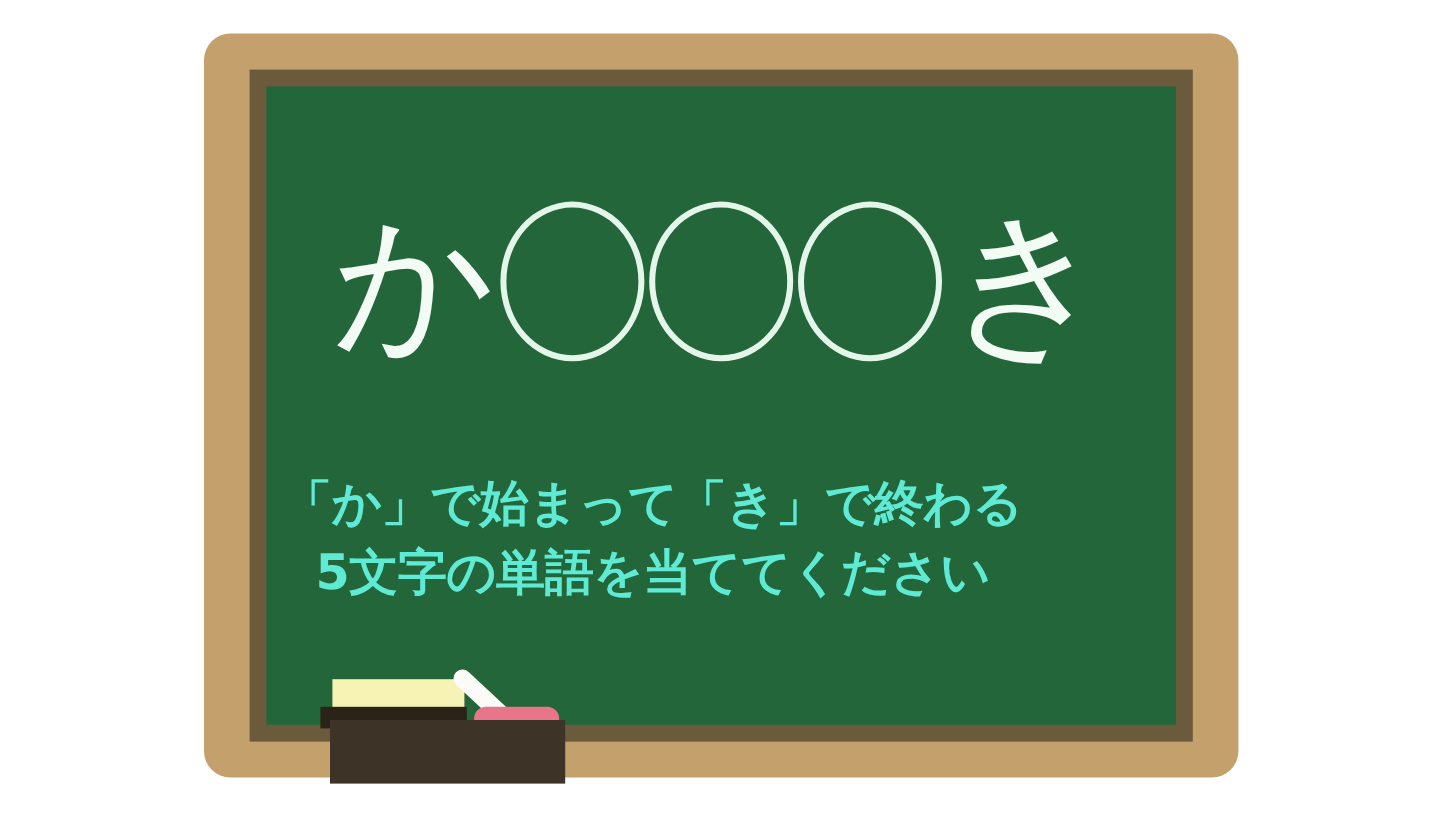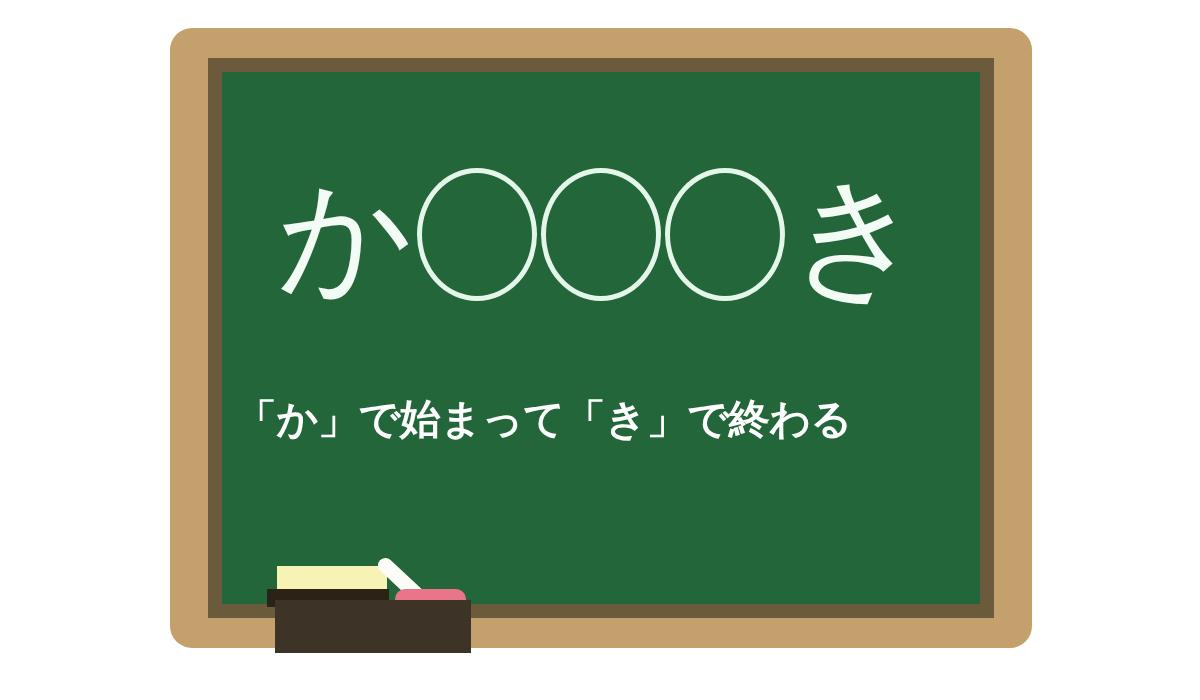--- a/index.html
+++ b/index.html
@@ -83,21 +83,21 @@
     flex: 0 0 auto;
   }
 
   
   .instructions {
     position: absolute;
     left: 0;
     top: 318px;
     width: 644px;
     text-align: center;
-    color: #ffffff;
+    color: #5eead4;
     font-size: 41px;
     line-height: 1.42;
     font-weight: bold;
     font-family: "DejaVu Sans", "Liberation Sans", sans-serif;
     letter-spacing: -0.5px;
     user-select: none;
   }
   .instructions .line {
     display: block;
     white-space: nowrap;
@@ -173,20 +173,21 @@
 
           <span class="blank-circle"></span>
           <span class="blank-circle"></span>
           <span class="blank-circle"></span>
 
           <span class="kana">き</span>
         </div>
 
         <div class="instructions">
           <span class="line">「か」で始まって「き」で終わる</span>
+          <span class="line">5文字の単語を当ててください</span>
         </div>
 
       </div>
     </div>
   </div>
 
   <div class="tray-group">
     <div class="eraser-felt"></div>
     <div class="eraser-body"></div>
     <div class="chalk-white"></div>

